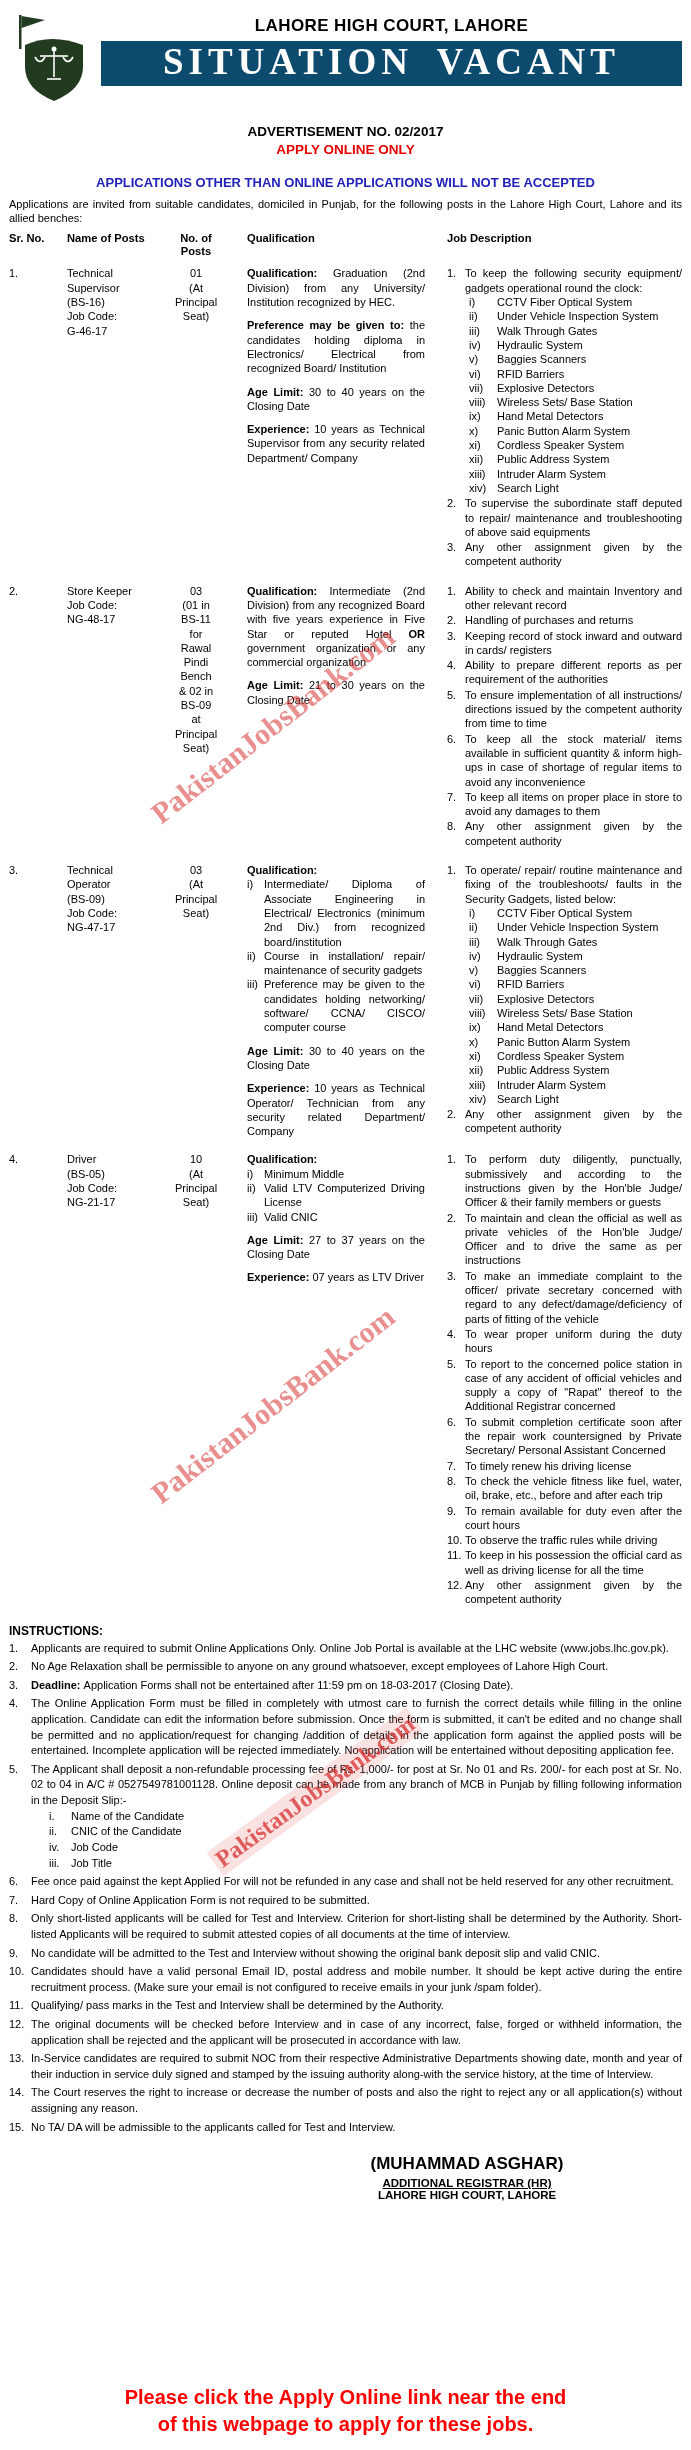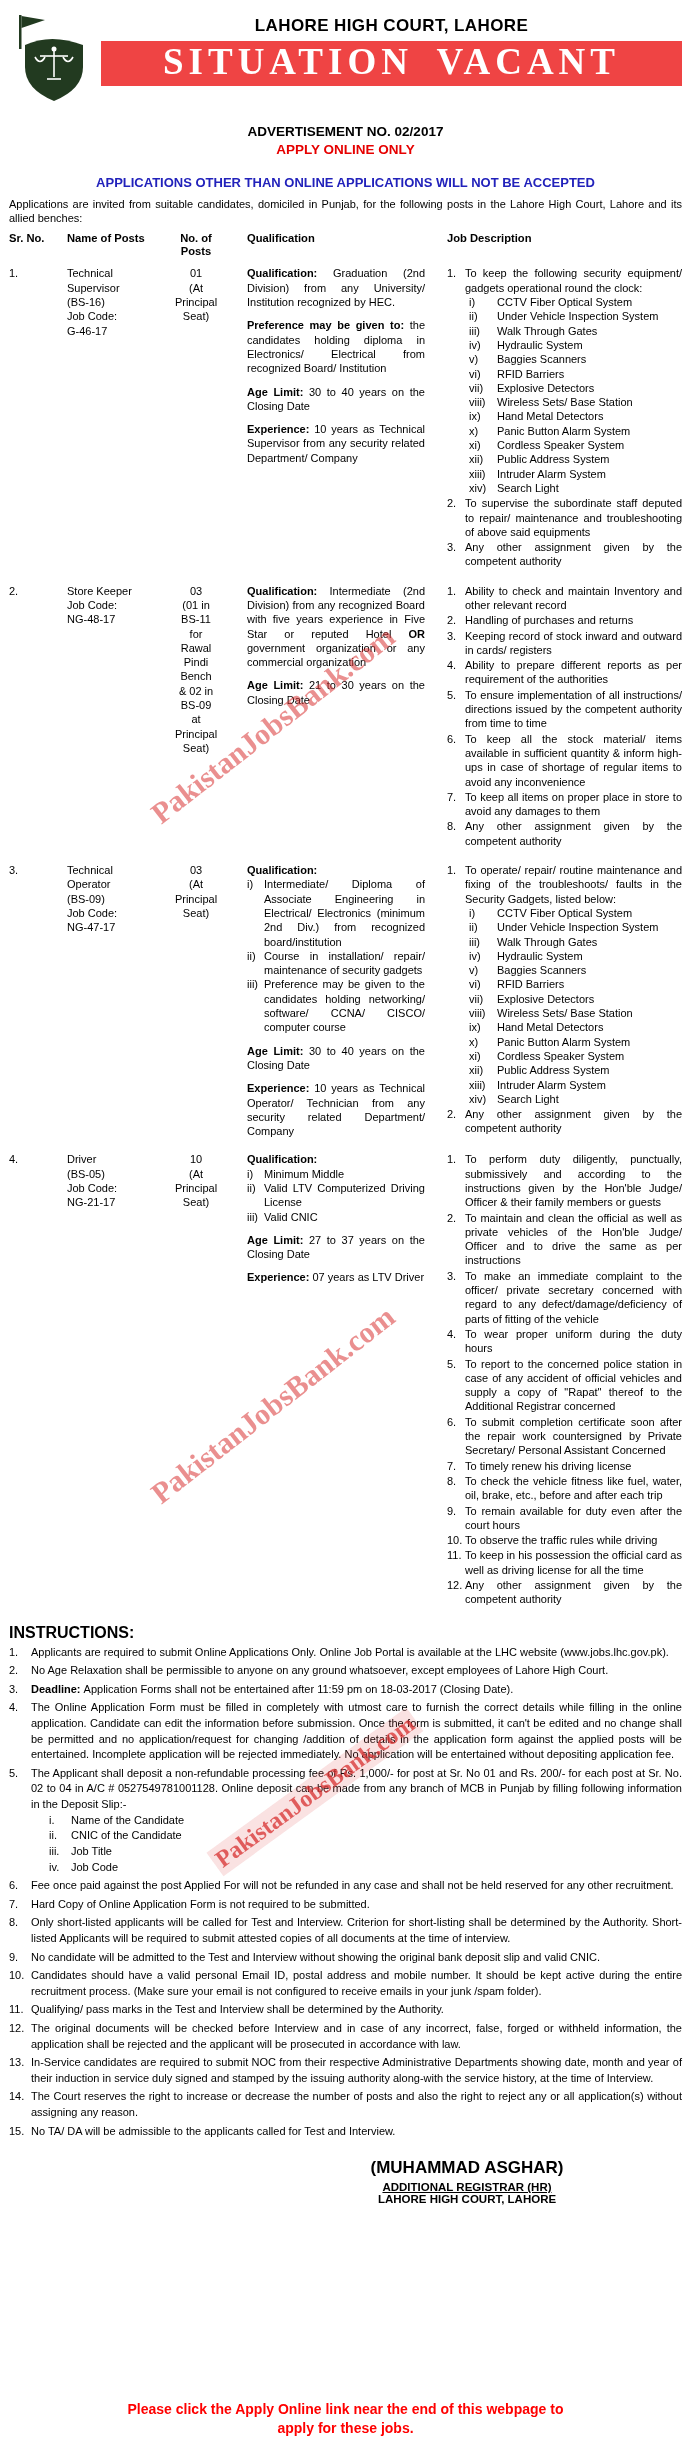--- a/index.html
+++ b/index.html
@@ -19,21 +19,21 @@
 
   
   .header { display: flex; align-items: flex-start; gap: 8px; }
   .logo { width: 84px; height: 90px; flex: 0 0 auto; }
   .header-right { flex: 1; padding-top: 3px; }
   .court-name {
     text-align: center; font-weight: bold; font-size: 17px;
     letter-spacing: .4px; margin-bottom: 5px;
   }
   .banner {
-    background: #ef4444; color: #fff;
+    background: #0c4a6e; color: #fff;
     font-family: "Liberation Serif", serif; font-weight: bold;
     font-size: 37px; letter-spacing: 5px; word-spacing: 10px;
     text-align: center; line-height: 1.05; padding: 2px 0 4px;
   }
 
   .ad-no   { text-align: center; font-weight: bold; font-size: 13.5px; margin-top: 21px; }
   .apply-line { text-align: center; font-weight: bold; font-size: 13.5px; color: #e60000; margin-top: 3px; }
   .notice-line { text-align: center; font-weight: bold; font-size: 13px; color: #2222bb; margin-top: 18px; }
 
   .intro { font-size: 11px; line-height: 1.3; text-align: justify; margin: 7px 0 6px; }
@@ -58,41 +58,41 @@
 
   .ditem { display: flex; margin-bottom: 1px; }
   .dnum { width: 18px; flex: 0 0 auto; }
   .dbody { flex: 1; }
   .dtext { display: block; text-align: justify; }
   .dsub { display: flex; padding-left: 4px; }
   .dsubnum { width: 28px; flex: 0 0 auto; }
   .dsubtext { flex: 1; }
 
   
-  .instructions-title { font-weight: bold; font-size: 16px; margin: 2px 0 3px; }
+  .instructions-title { font-weight: bold; font-size: 12px; margin: 2px 0 3px; }
   .inst-item { display: flex; font-size: 11px; line-height: 1.42; margin-bottom: 3px; }
   .inst-num { width: 22px; flex: 0 0 auto; }
   .inst-body { flex: 1; }
   .inst-text { text-align: justify; }
   .inst-lead { font-weight: bold; }
   .inst-sub { display: flex; padding-left: 18px; }
   .inst-sub-num { width: 22px; flex: 0 0 auto; }
 
   
   .signature { margin: 16px 60px 0 auto; width: 310px; text-align: center; }
   .sig-name { font-weight: bold; font-size: 17px; }
   .sig-title { font-weight: bold; font-size: 11.5px; margin-top: 3px; text-decoration: underline; }
   .sig-org { font-weight: bold; font-size: 11.5px; }
 
   
   .footer-note {
     margin-top: auto; margin-bottom: 4px;
     padding: 0 108px;
     text-align: center; color: #ff0000; font-weight: bold;
-    font-size: 14px; line-height: 1.35;
+    font-size: 20px; line-height: 1.35;
   }
 
   
   .wm {
     position: absolute; left: 0; top: 0;
     color: #d93434; font-weight: bold;
     font-family: "Liberation Serif", serif;
     white-space: nowrap; pointer-events: none;
     transform-origin: left center;
   }
@@ -560,33 +560,33 @@
             <div class="inst-text">The Applicant shall deposit a non-refundable processing fee of Rs. 1,000/- for post at Sr. No 01 and Rs. 200/- for each post at Sr. No. 02 to 04 in A/C # 0527549781001128. Online deposit can be made from any branch of MCB in Punjab by filling following information in the Deposit Slip:-</div>
             <div class="inst-sub">
               <span class="inst-sub-num">i.</span>
               <span class="inst-sub-text">Name of the Candidate</span>
             </div>
             <div class="inst-sub">
               <span class="inst-sub-num">ii.</span>
               <span class="inst-sub-text">CNIC of the Candidate</span>
             </div>
             <div class="inst-sub">
+              <span class="inst-sub-num">iv.</span>
+              <span class="inst-sub-text">Job Code</span>
+            </div>
+            <div class="inst-sub">
               <span class="inst-sub-num">iii.</span>
               <span class="inst-sub-text">Job Title</span>
             </div>
-            <div class="inst-sub">
-              <span class="inst-sub-num">iv.</span>
-              <span class="inst-sub-text">Job Code</span>
-            </div>
           </div>
         </div>
         <div class="inst-item">
           <span class="inst-num">6.</span>
           <div class="inst-body">
-            <div class="inst-text">Fee once paid against the post Applied For will not be refunded in any case and shall not be held reserved for any other recruitment.</div>
+            <div class="inst-text">Fee once paid against the kept Applied For will not be refunded in any case and shall not be held reserved for any other recruitment.</div>
           </div>
         </div>
         <div class="inst-item">
           <span class="inst-num">7.</span>
           <div class="inst-body">
             <div class="inst-text">Hard Copy of Online Application Form is not required to be submitted.</div>
           </div>
         </div>
         <div class="inst-item">
           <span class="inst-num">8.</span>

